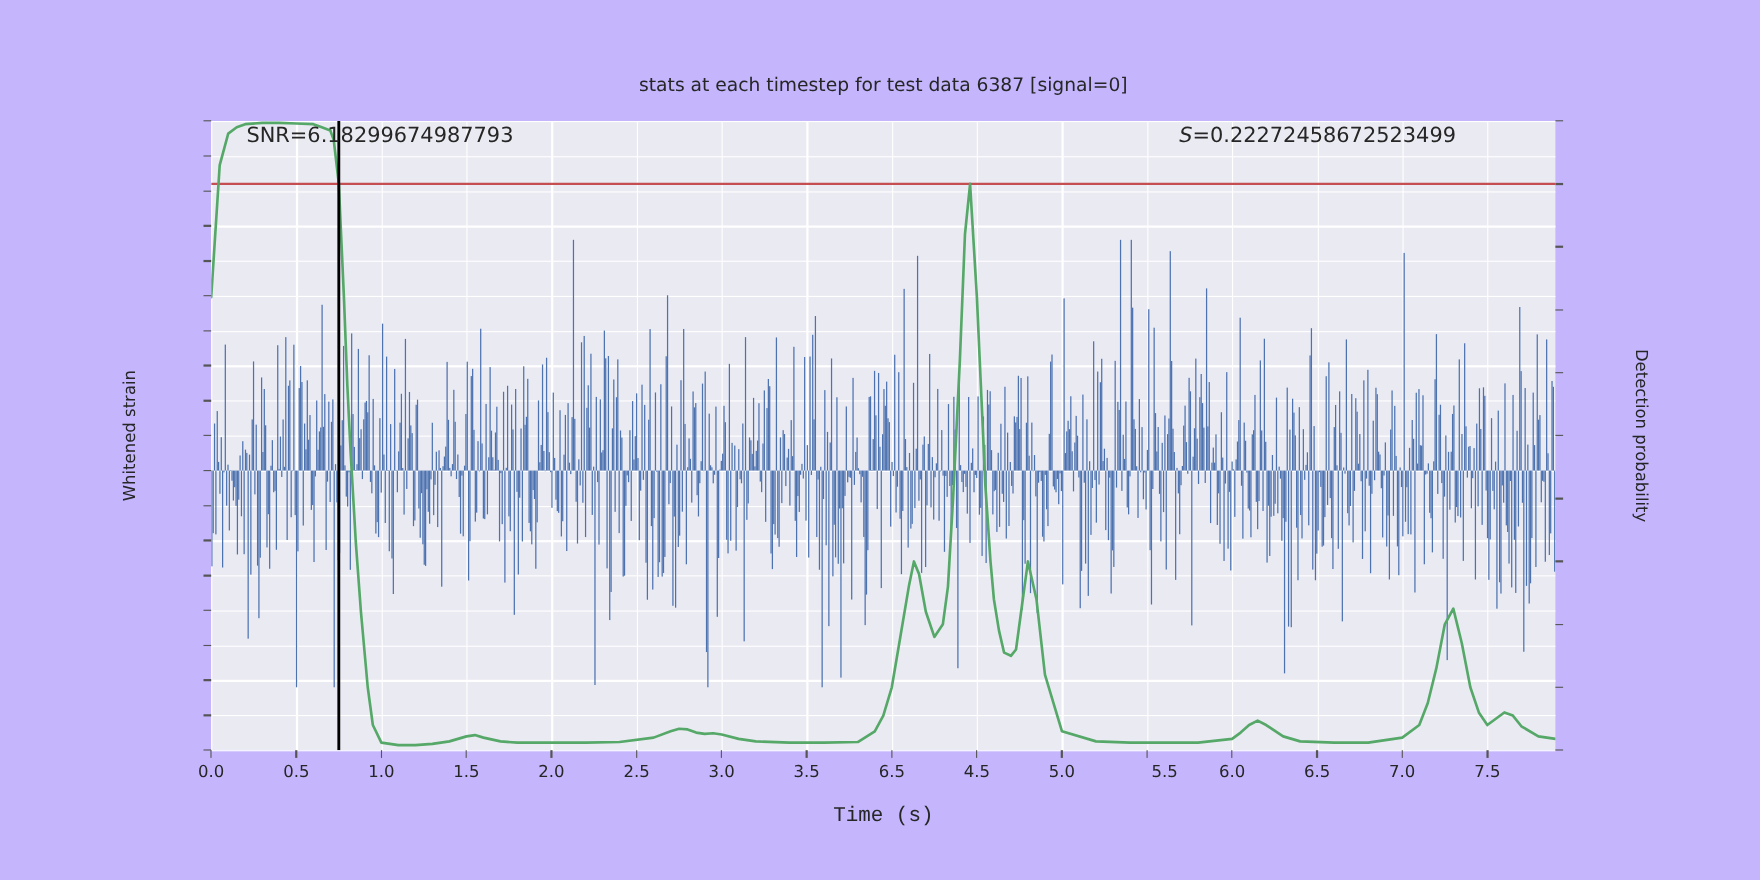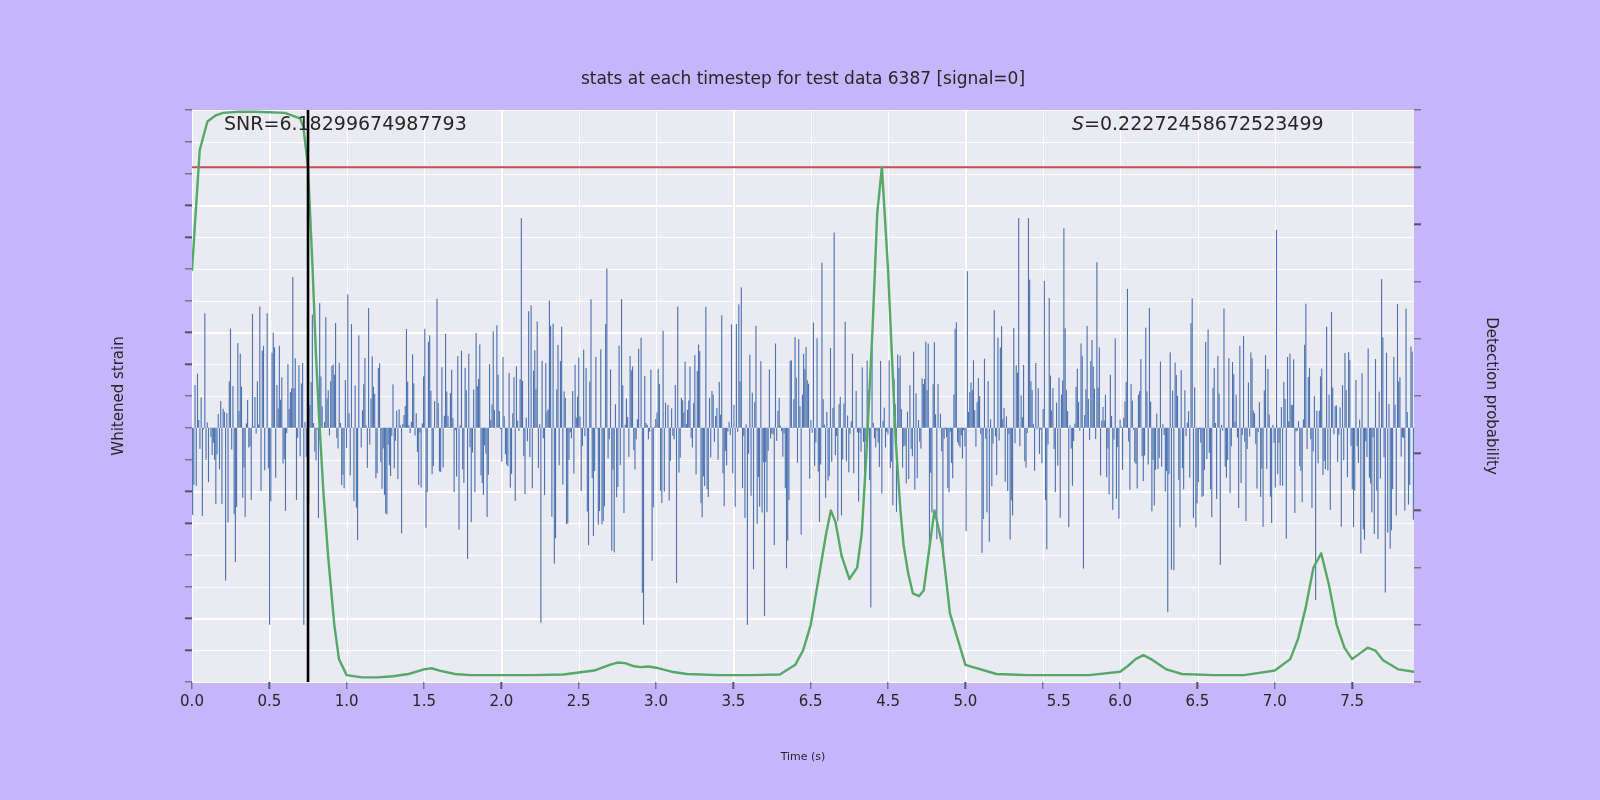--- a/index.html
+++ b/index.html
@@ -28,23 +28,23 @@
     position:absolute;left:-74px;top:286px;
     transform:translate(-50%,-50%) rotate(-90deg);
     font-size:15px;color:#262626;white-space:nowrap;
   }
   #ylabel-right{
     position:absolute;left:1300px;top:286px;
     transform:translate(-50%,-50%) rotate(90deg);
     font-size:15px;color:#262626;white-space:nowrap;
   }
   #xlabel{
-    position:absolute;left:611px;top:640px;
+    position:absolute;left:611px;top:620px;
     transform:translateX(-50%);
-    font-size:11px;color:#262626;white-space:nowrap;
+    font-size:19px;color:#262626;white-space:nowrap;font-family:Liberation Mono, monospace;
   }
 
   .annot{position:absolute;top:2px;font-size:19px;color:#262626;white-space:nowrap;}
   .annot i{font-style:italic;}
   .annot sub{font-size:0.68em;font-style:italic;}
 
   #legend{
     position:absolute;left:905px;top:565px;
     background:#eaeaf2;border:1px solid #cccccc;border-radius:4px;
     padding:5px 10px 5px 8px;display:flex;align-items:center;gap:9px;

